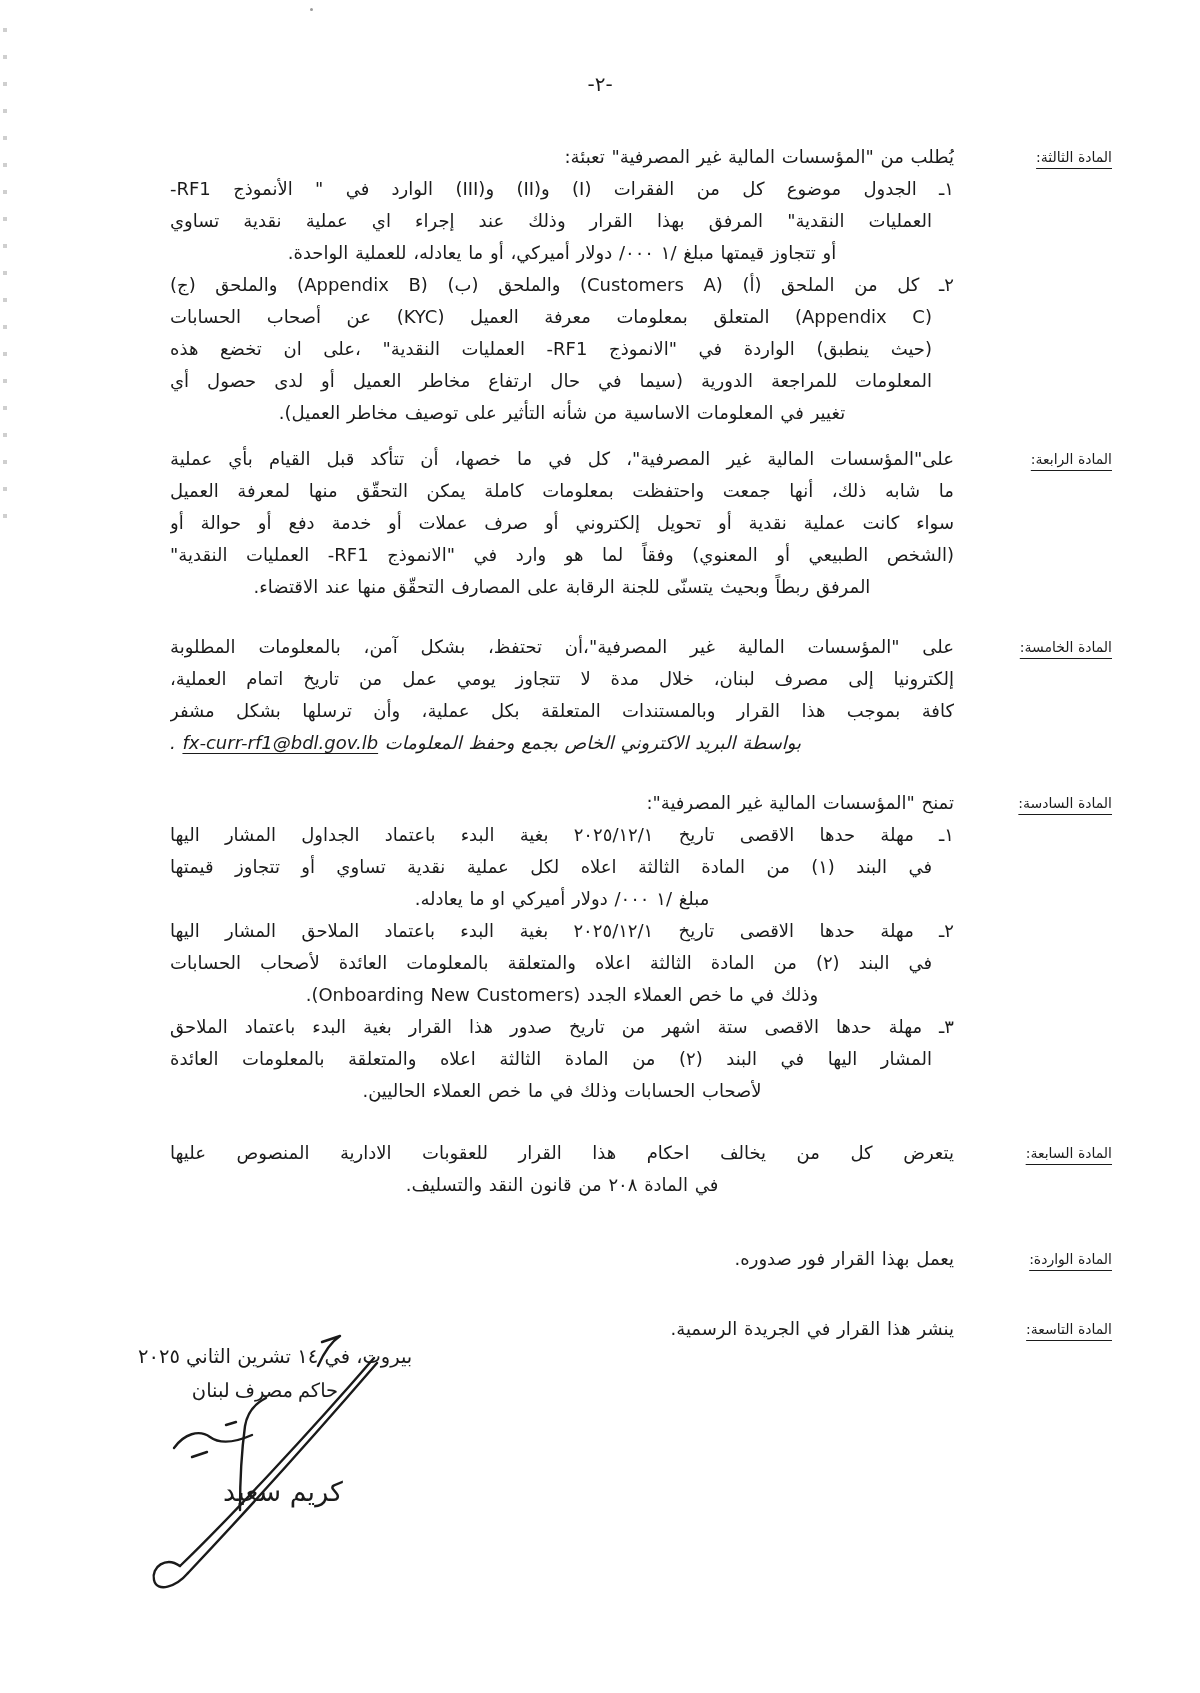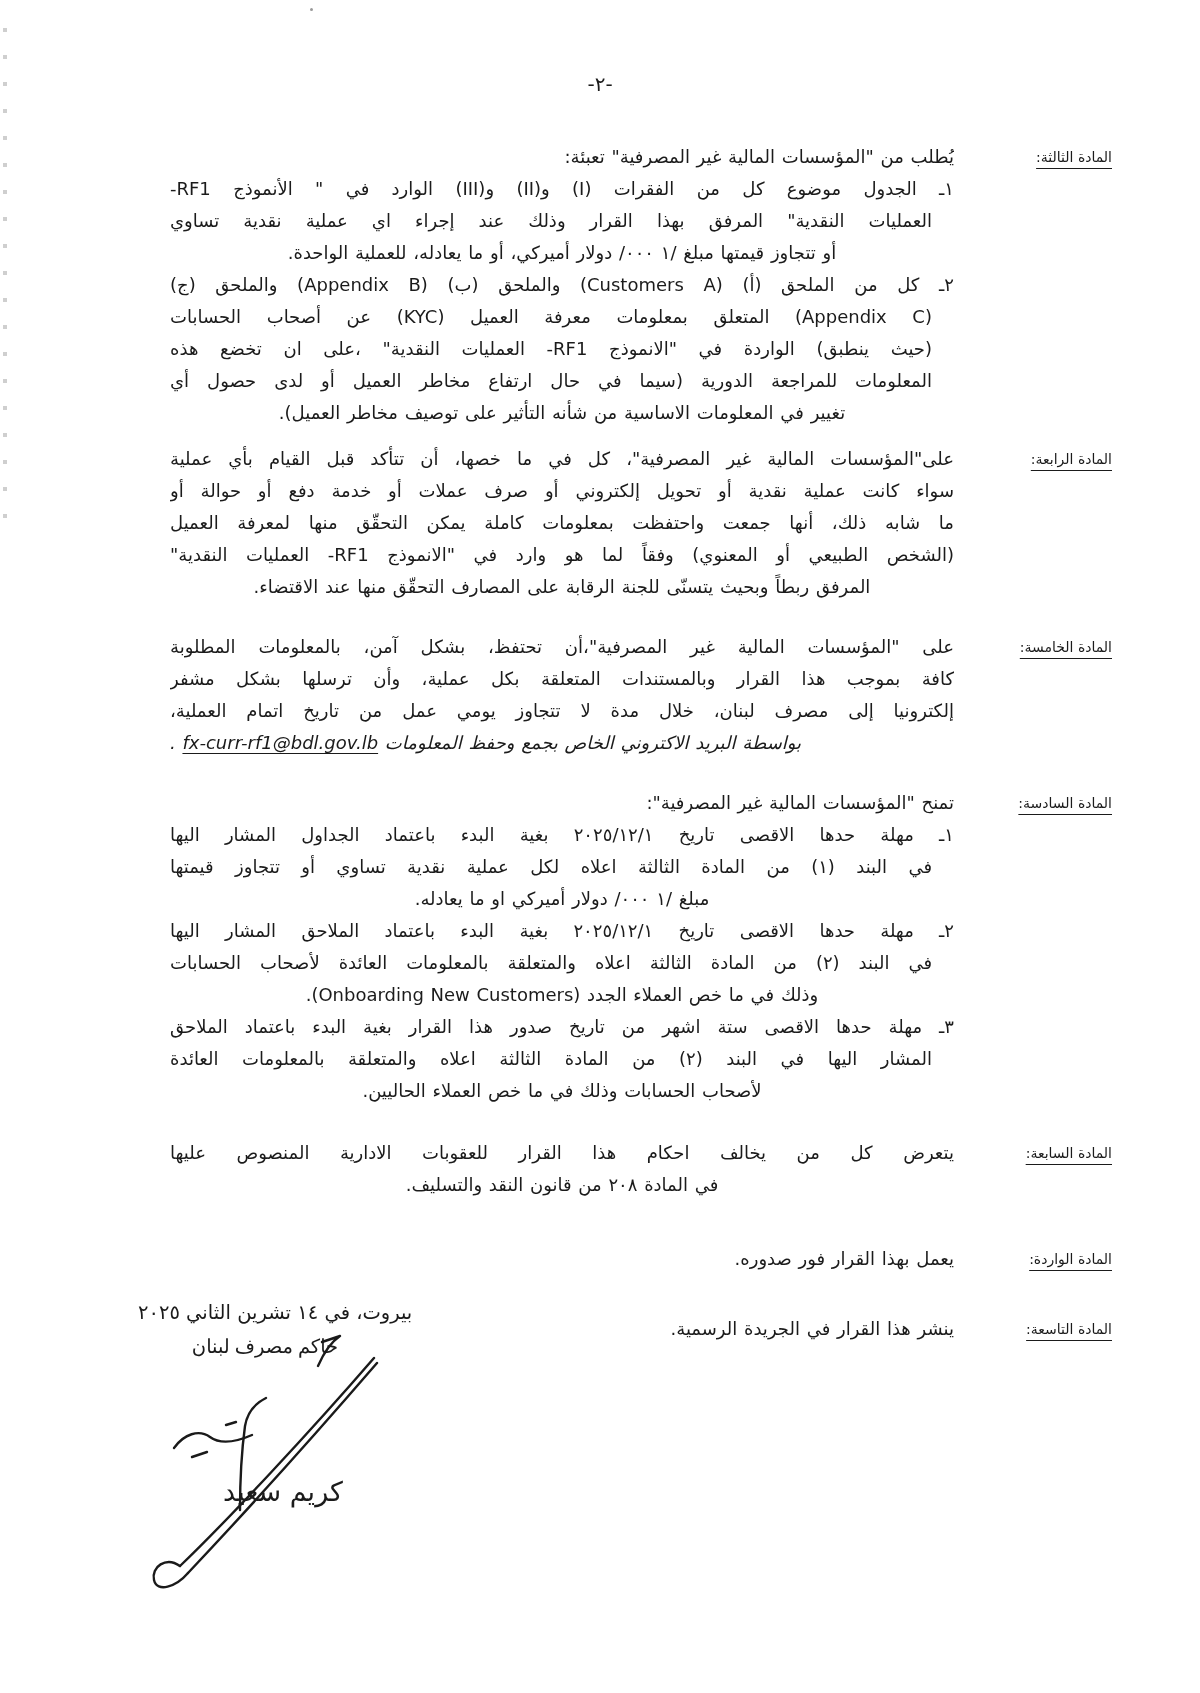--- a/index.html
+++ b/index.html
@@ -52,21 +52,21 @@
   .ln.l{text-align:left;font-style:italic;}
   .ln.ind{padding-right:22px;}
   .email{
     direction:ltr;unicode-bidi:embed;
     text-decoration:underline;text-underline-offset:4px;
   }
   .signoff{
     position:absolute;left:138px;top:1296px;width:300px;
     direction:rtl;font-size:19.5px;line-height:34px;
   }
-  .signoff .place-date{text-align:left;white-space:nowrap;}
+  .signoff .place-date{text-align:left;white-space:nowrap;margin-top:44px;}
   .signoff .gov-title{text-align:center;padding-right:46px;white-space:nowrap;font-family:Liberation Serif, serif;}
   .signer-name{
     position:absolute;left:218px;top:1476px;width:130px;
     text-align:center;font-size:27px;direction:rtl;white-space:nowrap;
   }
   .signature-svg{
     position:absolute;left:126px;top:1330px;width:300px;height:300px;
     pointer-events:none;
   }
 </style>
@@ -92,32 +92,32 @@
           <div class="ln j ind">(Appendix C)  المتعلق بمعلومات معرفة العميل (KYC) عن أصحاب الحسابات</div>
           <div class="ln j ind">(حيث ينطبق) الواردة في "الانموذج RF1- العمليات النقدية" ،على ان تخضع هذه</div>
           <div class="ln j ind">المعلومات للمراجعة الدورية (سيما في حال ارتفاع مخاطر العميل أو لدى حصول أي</div>
           <div class="ln c">تغيير في المعلومات الاساسية من شأنه التأثير على توصيف مخاطر العميل).</div>
         </div>
       </div>
       <div class="article-row">
         <div class="article-heading">المادة الرابعة:</div>
         <div class="article-body">
           <div class="ln j">على"المؤسسات المالية غير المصرفية"، كل في ما خصها، أن تتأكد قبل القيام بأي عملية</div>
+          <div class="ln j">ما شابه ذلك، أنها جمعت واحتفظت بمعلومات كاملة يمكن التحقّق منها لمعرفة العميل</div>
           <div class="ln j">سواء كانت عملية نقدية أو تحويل إلكتروني أو صرف عملات أو خدمة دفع أو حوالة أو</div>
-          <div class="ln j">ما شابه ذلك، أنها جمعت واحتفظت بمعلومات كاملة يمكن التحقّق منها لمعرفة العميل</div>
           <div class="ln j">(الشخص الطبيعي أو المعنوي) وفقاً لما هو وارد في "الانموذج RF1- العمليات النقدية"</div>
           <div class="ln c">المرفق ربطاً وبحيث يتسنّى للجنة الرقابة على المصارف التحقّق منها عند الاقتضاء.</div>
         </div>
       </div>
       <div class="article-row">
         <div class="article-heading">المادة الخامسة:</div>
         <div class="article-body">
           <div class="ln j">على "المؤسسات المالية غير المصرفية"،أن تحتفظ، بشكل آمن، بالمعلومات المطلوبة</div>
+          <div class="ln j">إلكترونيا إلى مصرف لبنان، خلال مدة لا تتجاوز يومي عمل من تاريخ اتمام العملية،</div>
           <div class="ln j">كافة بموجب هذا القرار وبالمستندات المتعلقة بكل عملية، وأن ترسلها بشكل مشفر</div>
-          <div class="ln j">إلكترونيا إلى مصرف لبنان، خلال مدة لا تتجاوز يومي عمل من تاريخ اتمام العملية،</div>
           <div class="ln l"><span>بواسطة البريد الاكتروني الخاص بجمع وحفظ المعلومات </span><span class="email">fx-curr-rf1@bdl.gov.lb</span><span> .</span></div>
         </div>
       </div>
       <div class="article-row">
         <div class="article-heading">المادة السادسة:</div>
         <div class="article-body">
           <div class="ln r">تمنح "المؤسسات المالية غير المصرفية":</div>
           <div class="ln j">١ـ مهلة حدها الاقصى تاريخ ٢٠٢٥/١٢/١ بغية البدء باعتماد الجداول المشار اليها</div>
           <div class="ln j ind">في البند (١) من المادة الثالثة اعلاه لكل عملية نقدية تساوي أو تتجاوز قيمتها</div>
           <div class="ln c">مبلغ /١ ٠٠٠/ دولار أميركي او ما يعادله.</div>

